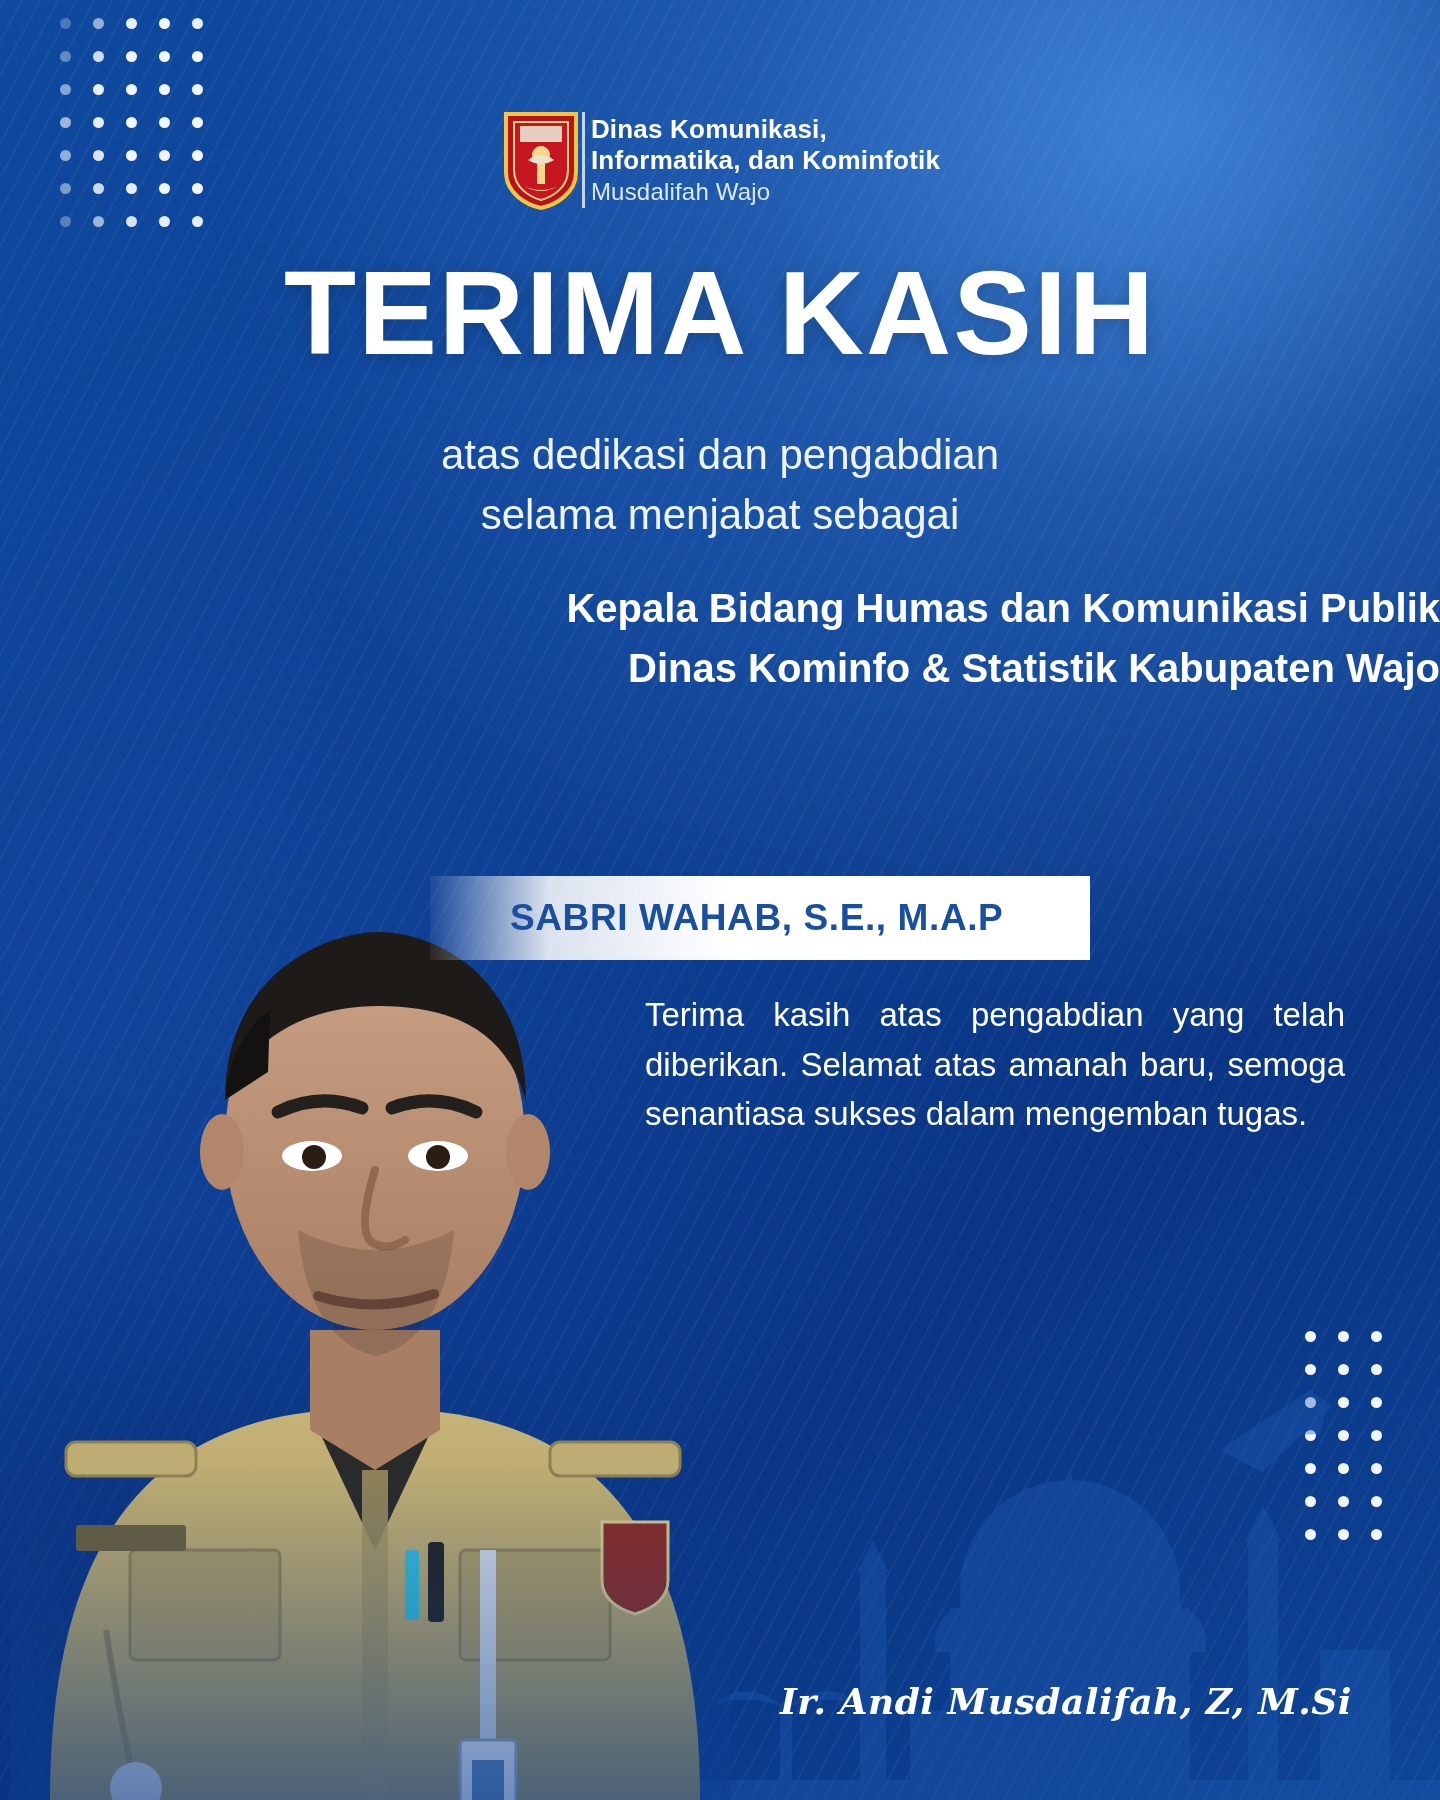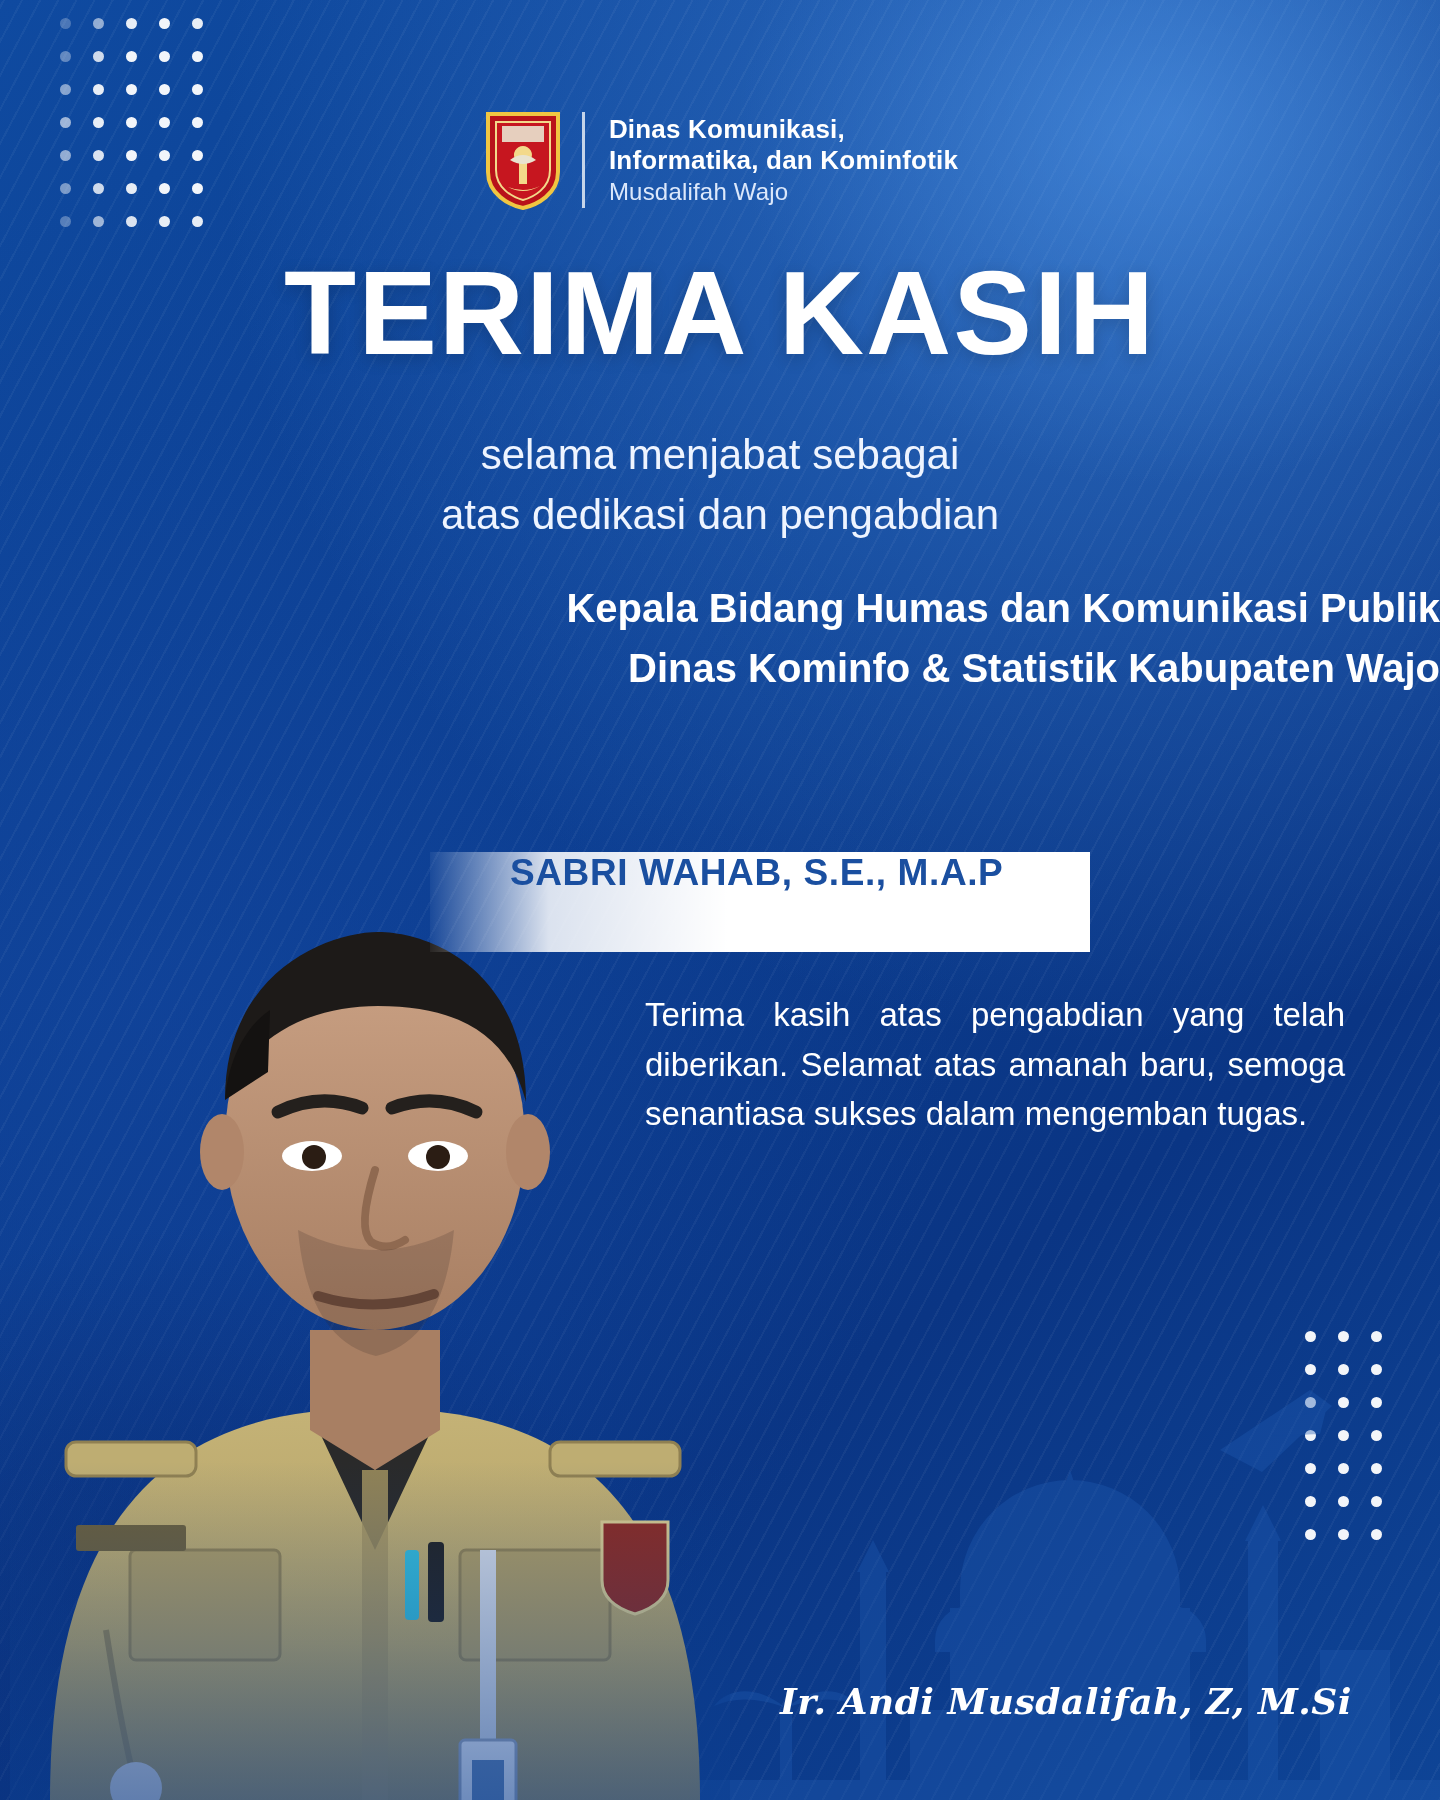--- a/index.html
+++ b/index.html
@@ -87,21 +87,20 @@
 
   
   .header {
     position: absolute;
     top: 108px;
     left: 0;
     right: 0;
     display: flex;
     justify-content: center;
     align-items: center;
-    gap: 18px;
   }
   .crest {
     position: relative;
     width: 82px;
     height: 104px;
   }
   .org-divider {
     width: 3px;
     align-self: stretch;
     background: rgba(255,255,255,0.75);
@@ -155,26 +154,27 @@
     text-align: right;
     color: #ffffff;
     font-size: 40px;
     font-weight: bold;
     line-height: 1.5;
   }
 
   
   .name-plate {
     position: absolute;
-    top: 852px;
+    top: 876px;
     left: 430px;
     width: 660px;
-    height: 100px;
+    height: 84px;
     background: linear-gradient(90deg, rgba(255,255,255,0.05) 0%, rgba(255,255,255,0.85) 18%, #ffffff 45%, #ffffff 100%);
     display: flex;
+    align-items: center;
   }
   .name-plate .name-text {
     margin-left: 80px;
     color: #1a4fa0;
     font-size: 37px;
     font-weight: bold;
     letter-spacing: 0.6px;
   }
 
   
@@ -350,22 +350,22 @@
     <div class="org-text">
       <div class="org-line1">Dinas Komunikasi,</div>
       <div class="org-line2">Informatika, dan Kominfotik</div>
       <div class="org-line3">Musdalifah Wajo</div>
     </div>
   </div>
 
   <div class="headline">TERIMA KASIH</div>
 
   <div class="subhead">
+    <div>atas dedikasi dan pengabdian</div>
     <div>selama menjabat sebagai</div>
-    <div>atas dedikasi dan pengabdian</div>
   </div>
 
   <div class="position">
     <div>Kepala Bidang Humas dan Komunikasi Publik</div>
     <div>Dinas Kominfo &amp; Statistik Kabupaten Wajo</div>
   </div>
 
   <svg class="portrait" viewBox="0 0 720 1130">
     <defs>
       <linearGradient id="uniform" x1="0" y1="0" x2="0" y2="1">

